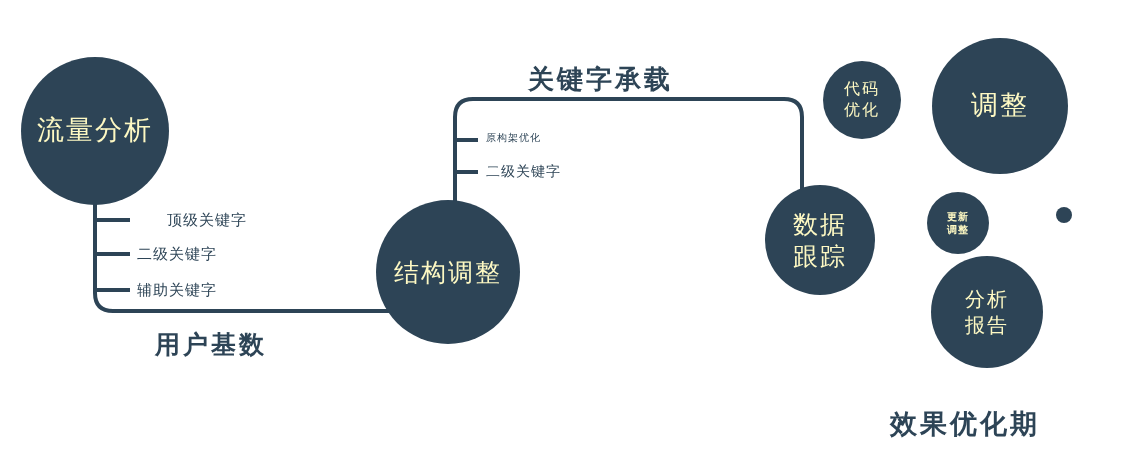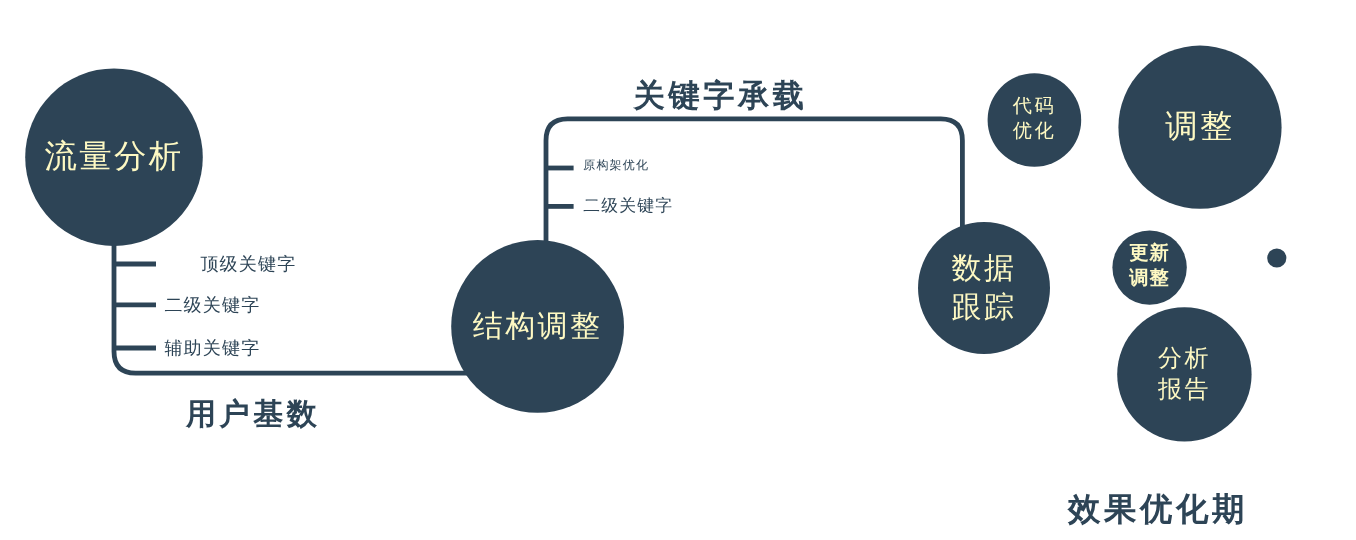--- a/index.html
+++ b/index.html
@@ -87,21 +87,21 @@
 
   <div class="node" style="left:823px; top:61px; width:78px; height:78px; font-size:16px;">
     <div>代码</div>
     <div>优化</div>
   </div>
 
   <div class="node" style="left:932px; top:38px; width:136px; height:136px; font-size:27px;">
     <div>调整</div>
   </div>
 
-  <div class="node" style="left:927px; top:192px; width:62px; height:62px; font-size:16px; font-weight:700; letter-spacing:1px;">
+  <div class="node" style="left:927px; top:192px; width:62px; height:62px; font-size:10px; font-weight:700; letter-spacing:1px;">
     <div>更新</div>
     <div>调整</div>
   </div>
 
   <div class="node" style="left:1056px; top:207px; width:16px; height:16px;"></div>
 
   <div class="node" style="left:931px; top:256px; width:112px; height:112px; font-size:20px;">
     <div>分析</div>
     <div>报告</div>
   </div>

